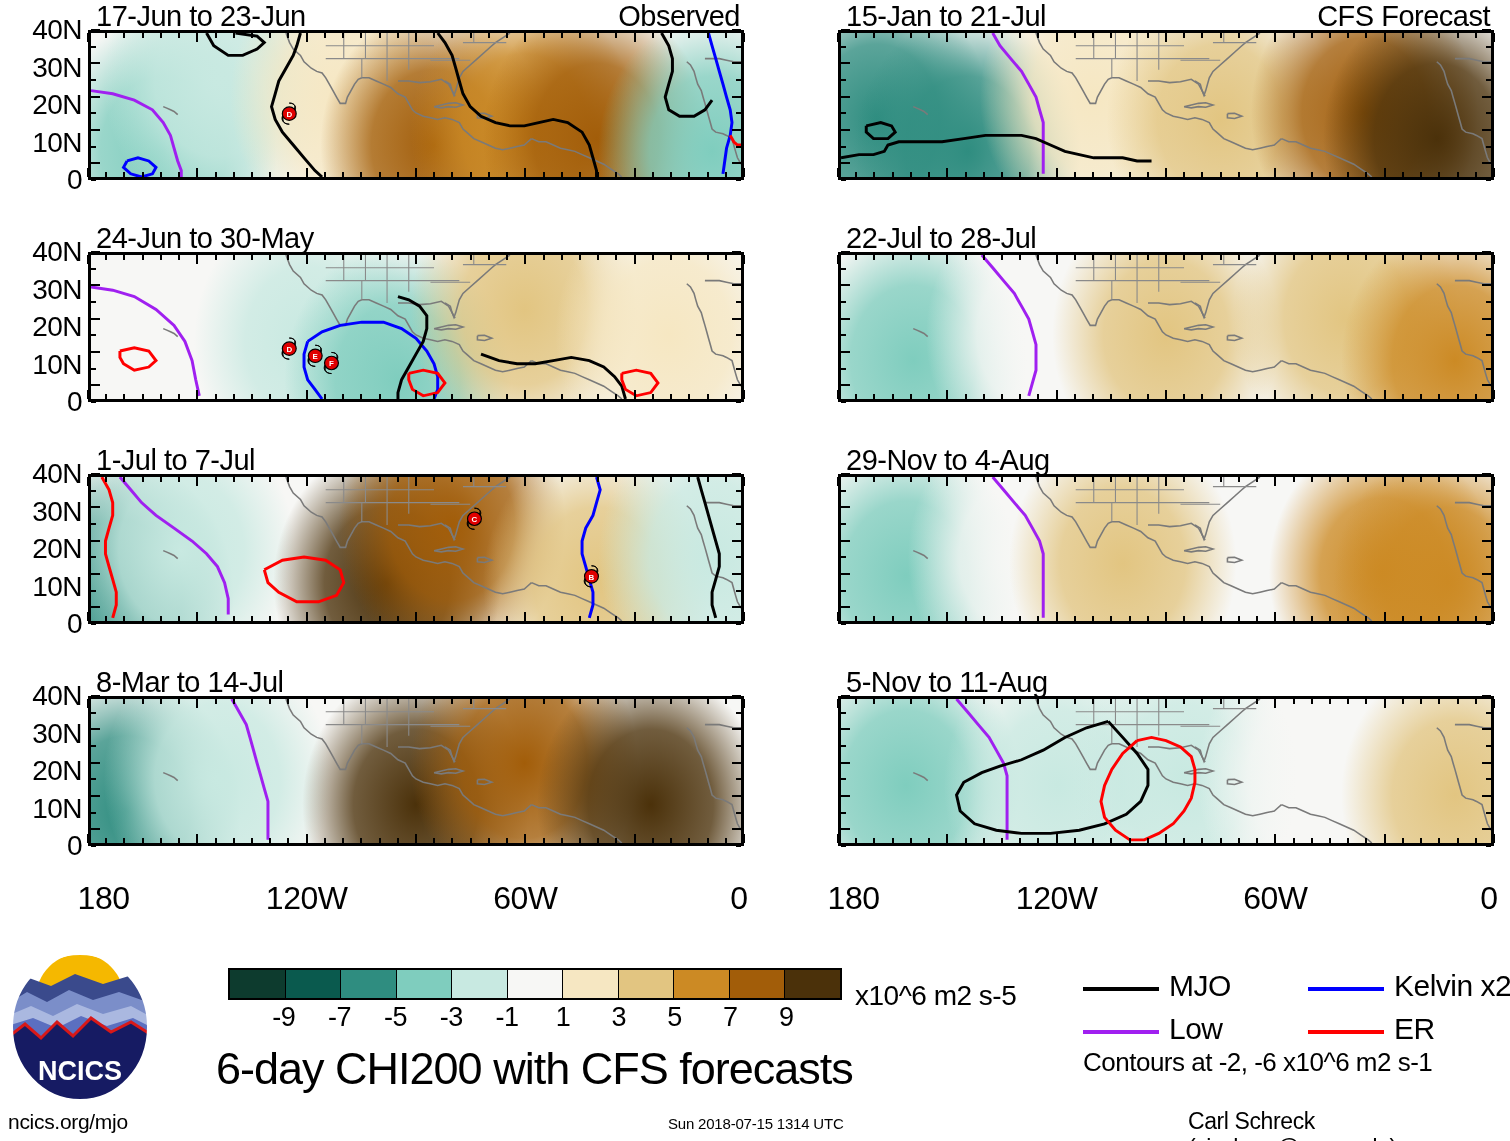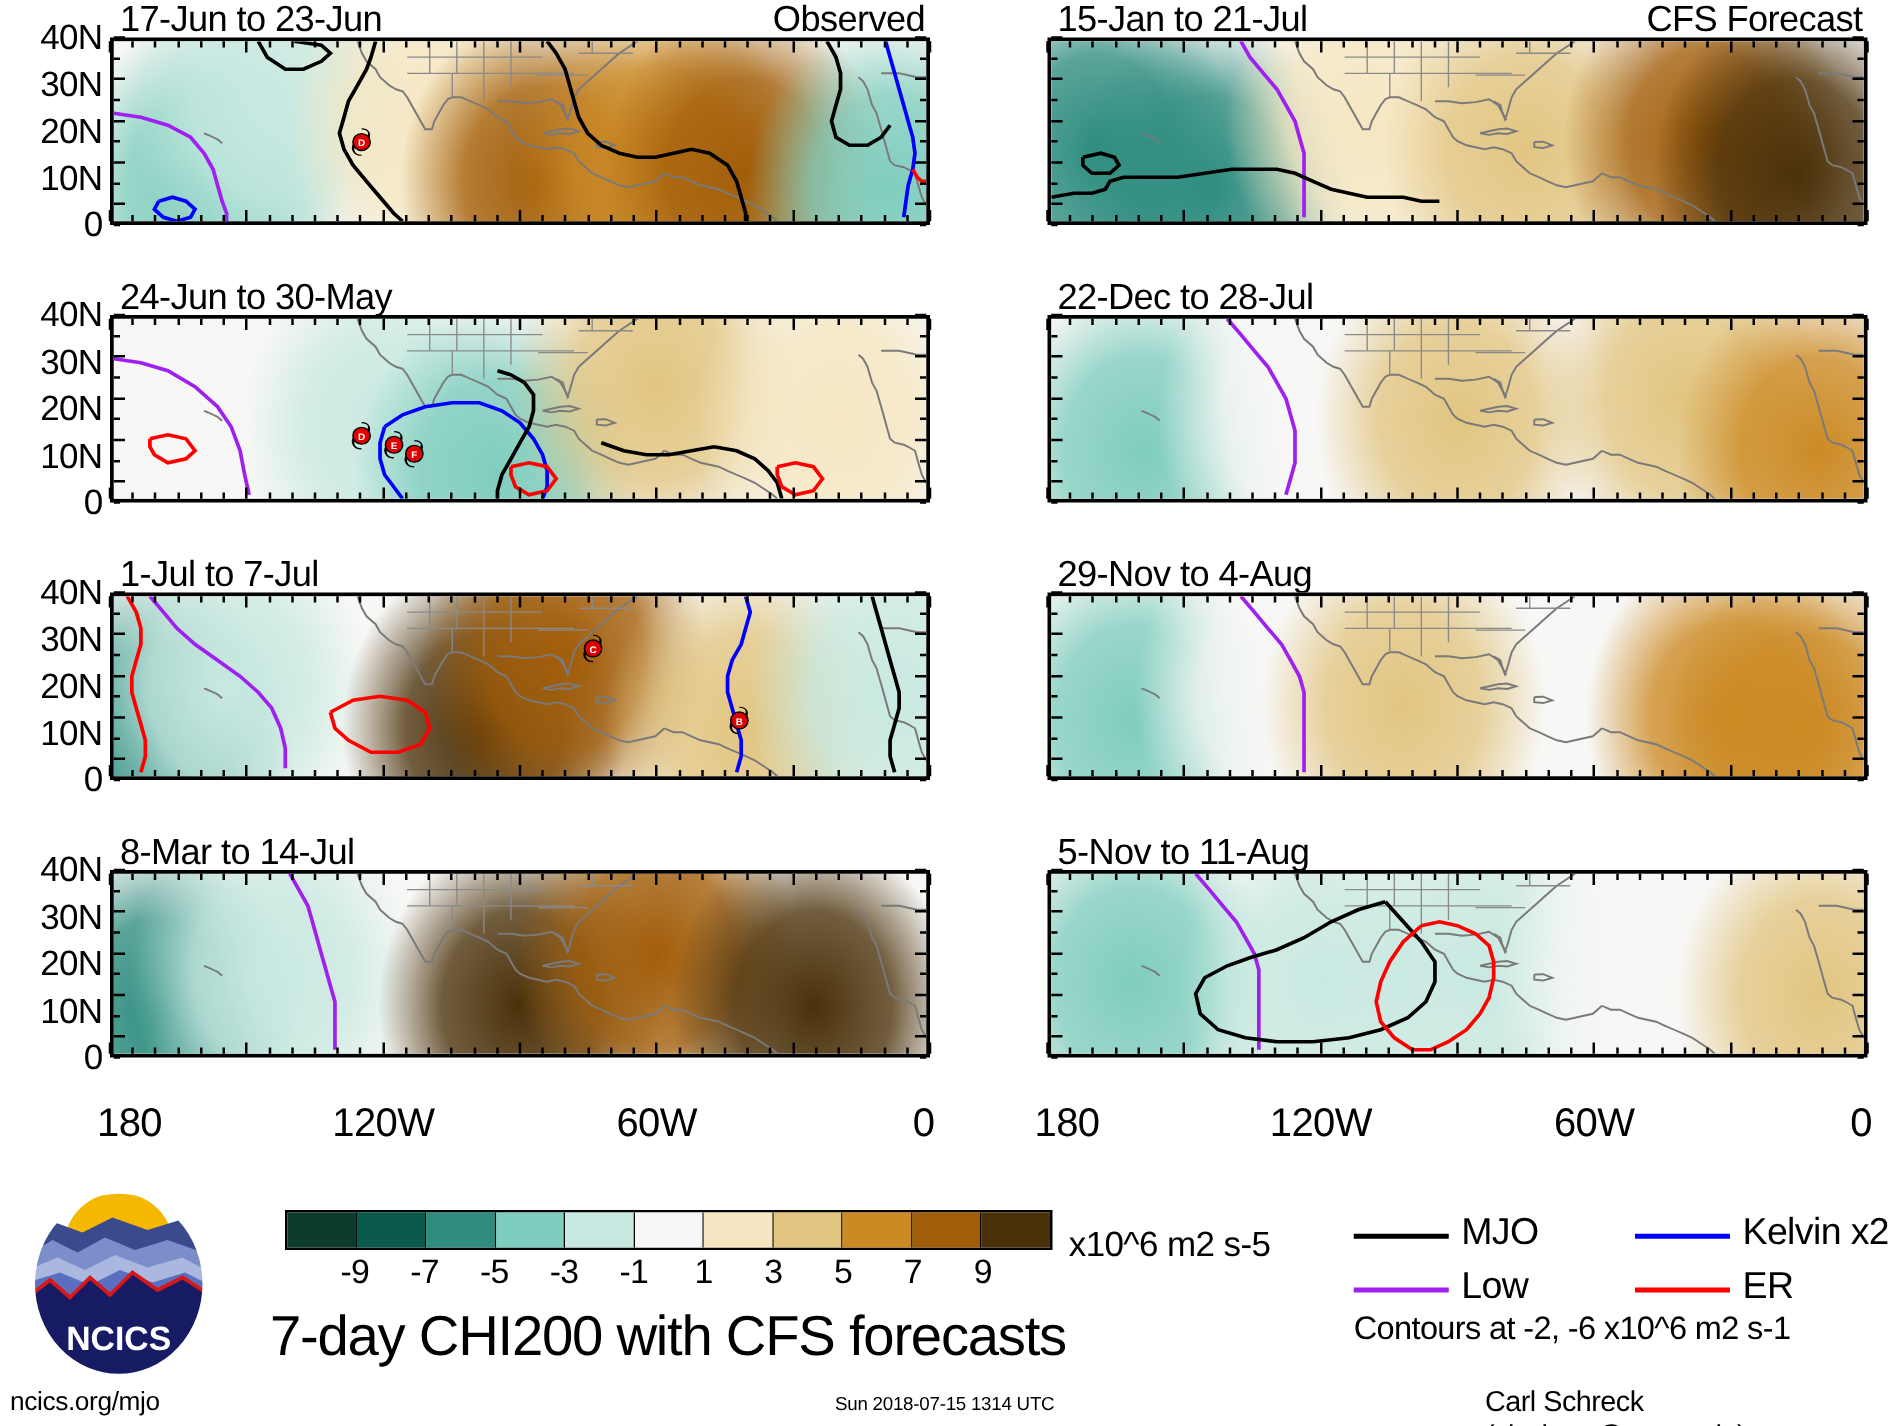--- a/index.html
+++ b/index.html
@@ -46,21 +46,21 @@
   #main-title{position:absolute;left:216px;top:1043px;font-size:45px;color:#000;
      white-space:nowrap;letter-spacing:-1px;}
   
   .leg-item{position:absolute;}
   .leg-line{position:absolute;height:4px;width:76px;top:12px;left:0;}
   .leg-text{position:absolute;left:86px;top:-6px;font-size:30px;color:#000;
      white-space:nowrap;letter-spacing:-0.5px;}
   #leg-note{position:absolute;left:1083px;top:1047px;font-size:26px;color:#000;
      white-space:nowrap;letter-spacing:-0.5px;}
   
-  #logo{position:absolute;left:22px;top:952px;width:146px;height:150px;}
+  #logo{position:absolute;left:7px;top:952px;width:146px;height:150px;}
   #logo-caption{position:absolute;left:8px;top:1110px;font-size:21px;color:#000;
      letter-spacing:-0.3px;}
   #timestamp{position:absolute;left:668px;top:1115px;font-size:15px;color:#000;
      letter-spacing:-0.2px;}
   #credit{position:absolute;left:1188px;top:1108px;font-size:23px;color:#000;
      letter-spacing:-0.4px;}
 </style>
 </head>
 <body>
 
@@ -965,21 +965,21 @@
       <div class="tickmark" style="top: 129px; height: 2px; width: 9px; left: 841px;"></div>
       <div class="tickmark" style="top: 129px; height: 2px; width: 9px; left: 1482px;"></div>
       <div class="tickmark" style="top: 145.667px; height: 2px; width: 5px; left: 841px;"></div>
       <div class="tickmark" style="top: 145.667px; height: 2px; width: 5px; left: 1486px;"></div>
       <div class="tickmark" style="top: 162.333px; height: 2px; width: 9px; left: 841px;"></div>
       <div class="tickmark" style="top: 162.333px; height: 2px; width: 9px; left: 1482px;"></div>
       <div class="tickmark" style="top: 179px; height: 2px; width: 5px; left: 841px;"></div>
       <div class="tickmark" style="top: 179px; height: 2px; width: 5px; left: 1486px;"></div>
     </div>
     <div class="panel">
-      <div class="panel-title" style="left: 846px; top: 222px;">22-Dec to 28-Jul</div>
+      <div class="panel-title" style="left: 846px; top: 222px;">22-Jul to 28-Jul</div>
       <div class="map-frame" style="left: 838px; top: 252px; width: 656px; height: 150px;">
         <svg class="map-svg" viewBox="0 0 656 150" preserveAspectRatio="none">
           <defs>
             <radialGradient id="g_fcst-2_0" cx="50%" cy="50%" r="50%">
             <stop offset="0%" stop-color="#7fcdbe" stop-opacity="1"></stop>
             <stop offset="55%" stop-color="#7fcdbe" stop-opacity="0.78"></stop>
             <stop offset="100%" stop-color="#7fcdbe" stop-opacity="0"></stop>
           </radialGradient>
             <radialGradient id="g_fcst-2_1" cx="50%" cy="50%" r="50%">
             <stop offset="0%" stop-color="#f7f7f5" stop-opacity="1"></stop>
@@ -1494,21 +1494,21 @@
     <span style="left: 223.273px;">-3</span>
     <span style="left: 279.091px;">-1</span>
     <span style="left: 334.909px;">1</span>
     <span style="left: 390.727px;">3</span>
     <span style="left: 446.545px;">5</span>
     <span style="left: 502.364px;">7</span>
     <span style="left: 558.182px;">9</span>
   </div>
 <div id="cbar-units">x10^6 m2 s-5</div>
 
-<div id="main-title">7-day CHI200 with CFS forecasts</div>
+<div id="main-title">6-day CHI200 with CFS forecasts</div>
 
 <div id="legend-root">
     <div class="leg-item" style="left: 1083px; top: 975px;">
       <div class="leg-line" style="background: rgb(0, 0, 0);"></div>
       <div class="leg-text">MJO</div>
     </div>
     <div class="leg-item" style="left: 1308px; top: 975px;">
       <div class="leg-line" style="background: rgb(0, 0, 255);"></div>
       <div class="leg-text">Kelvin x2</div>
     </div>

